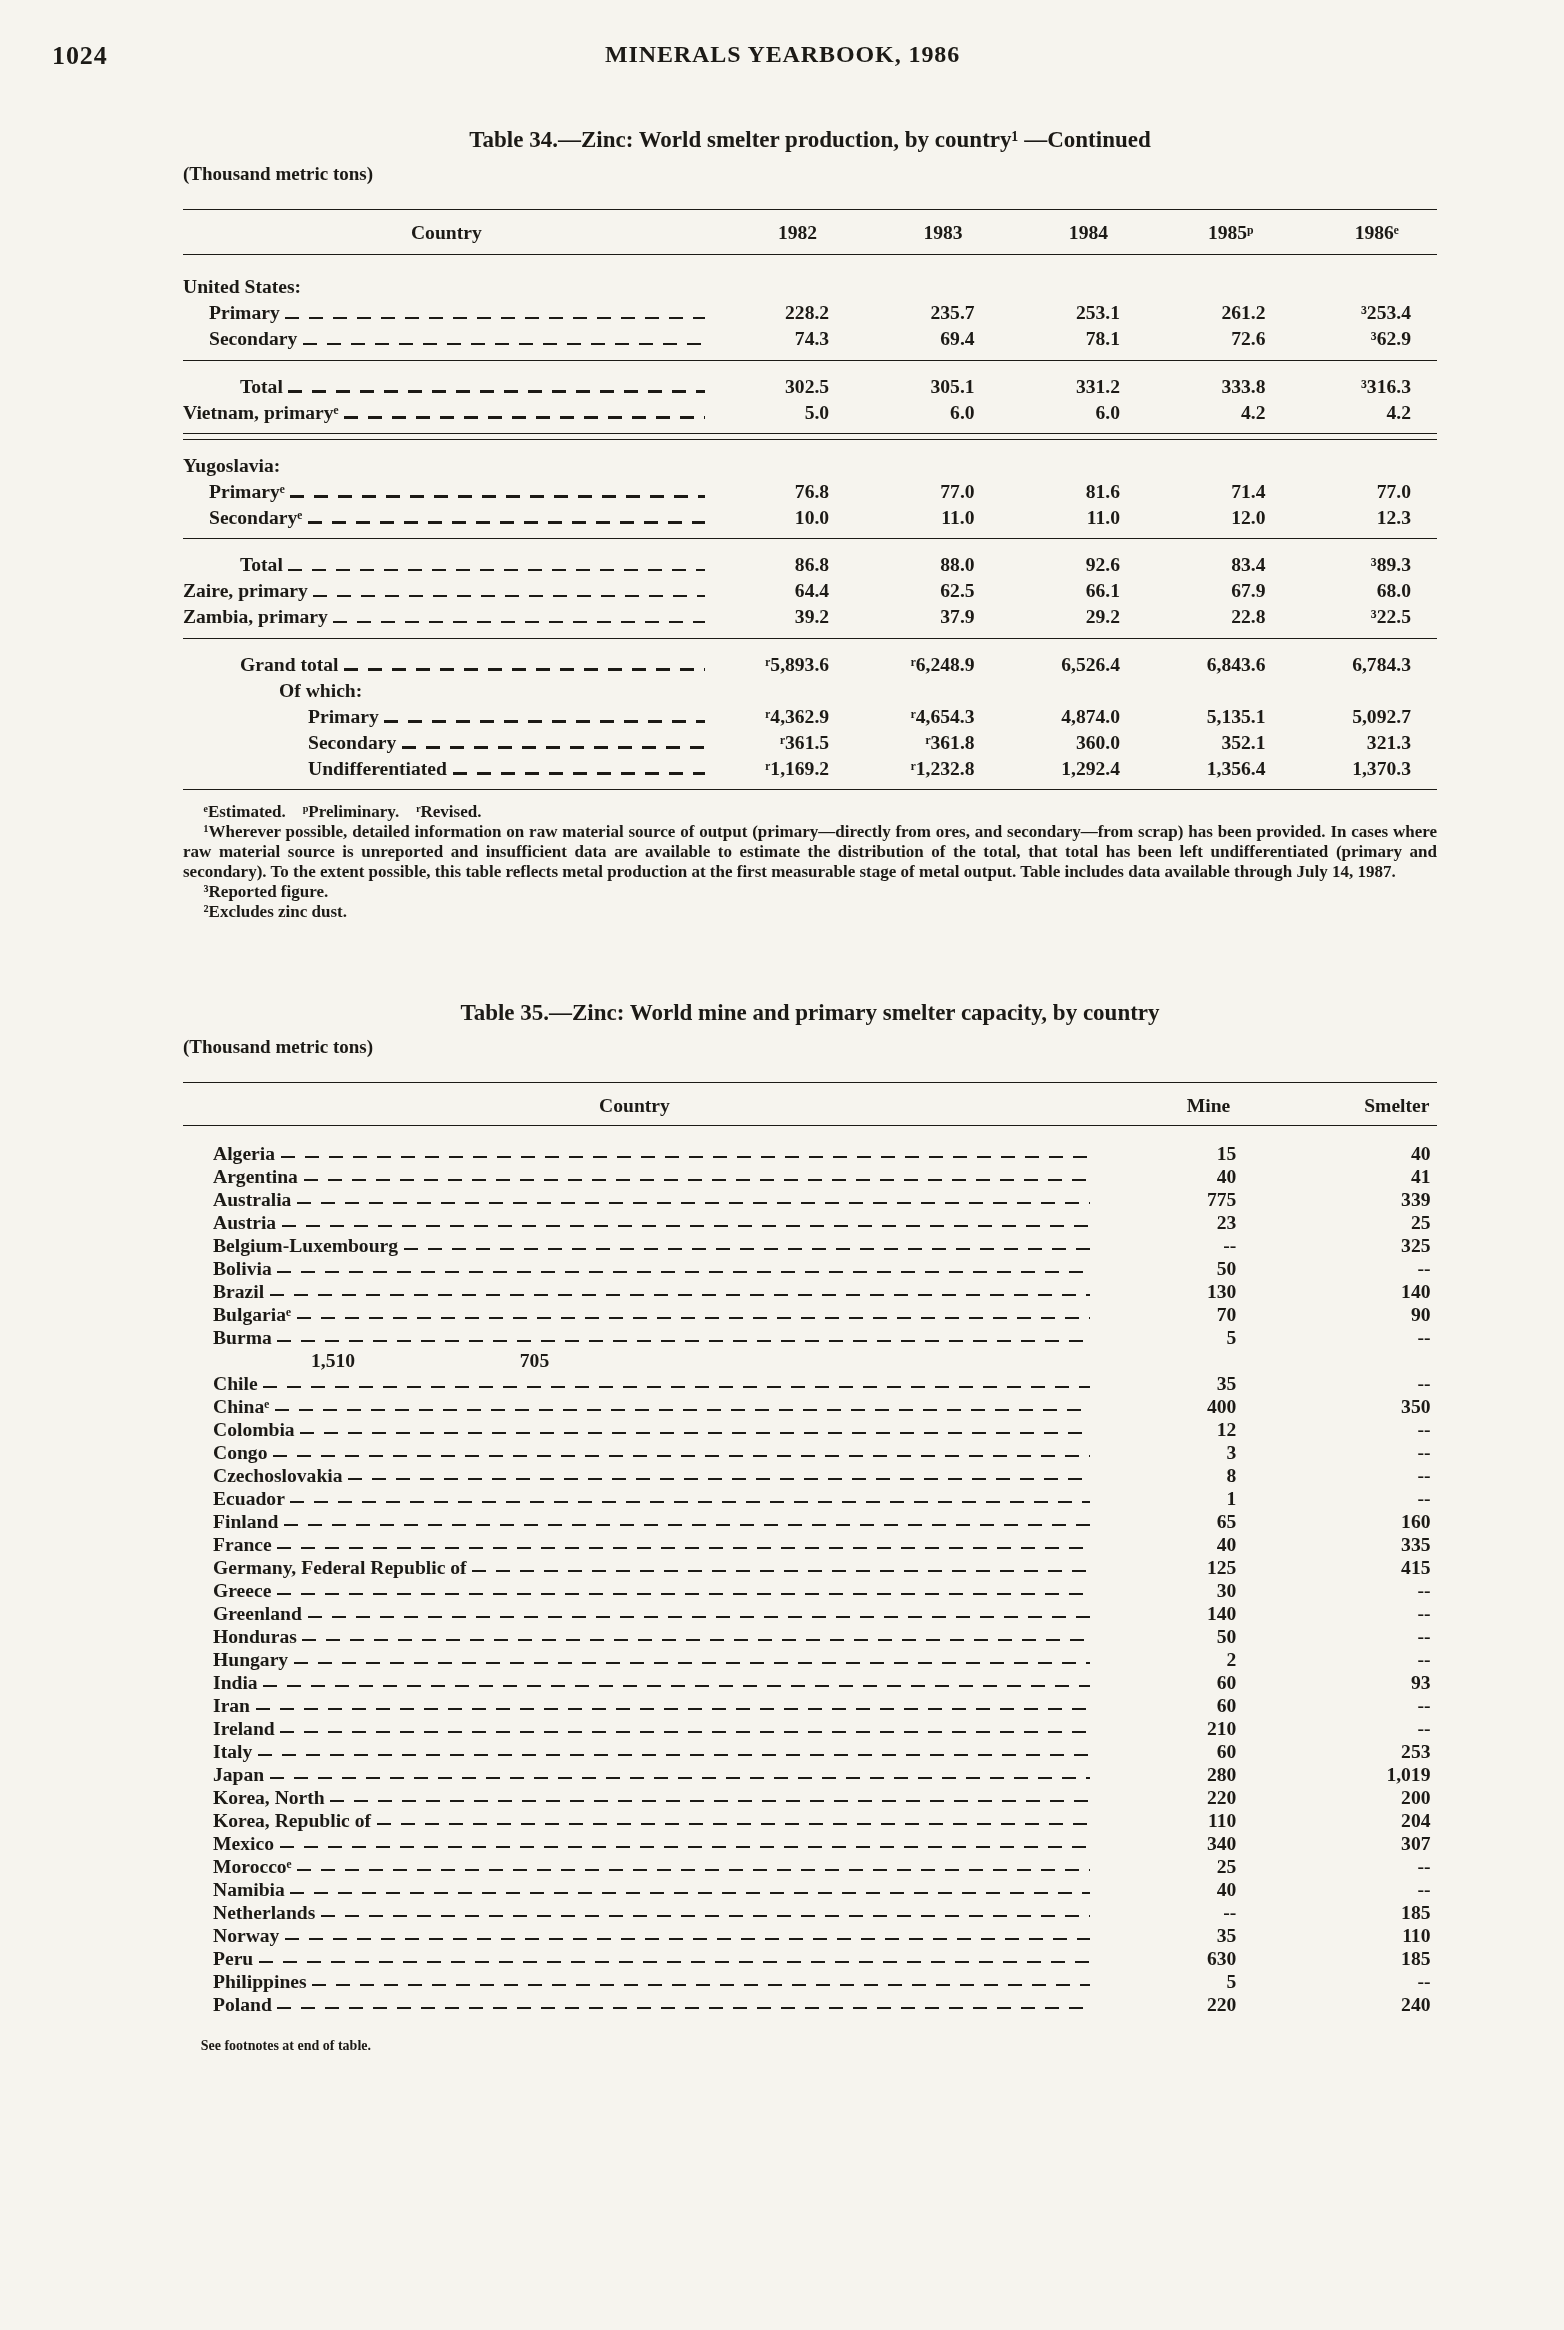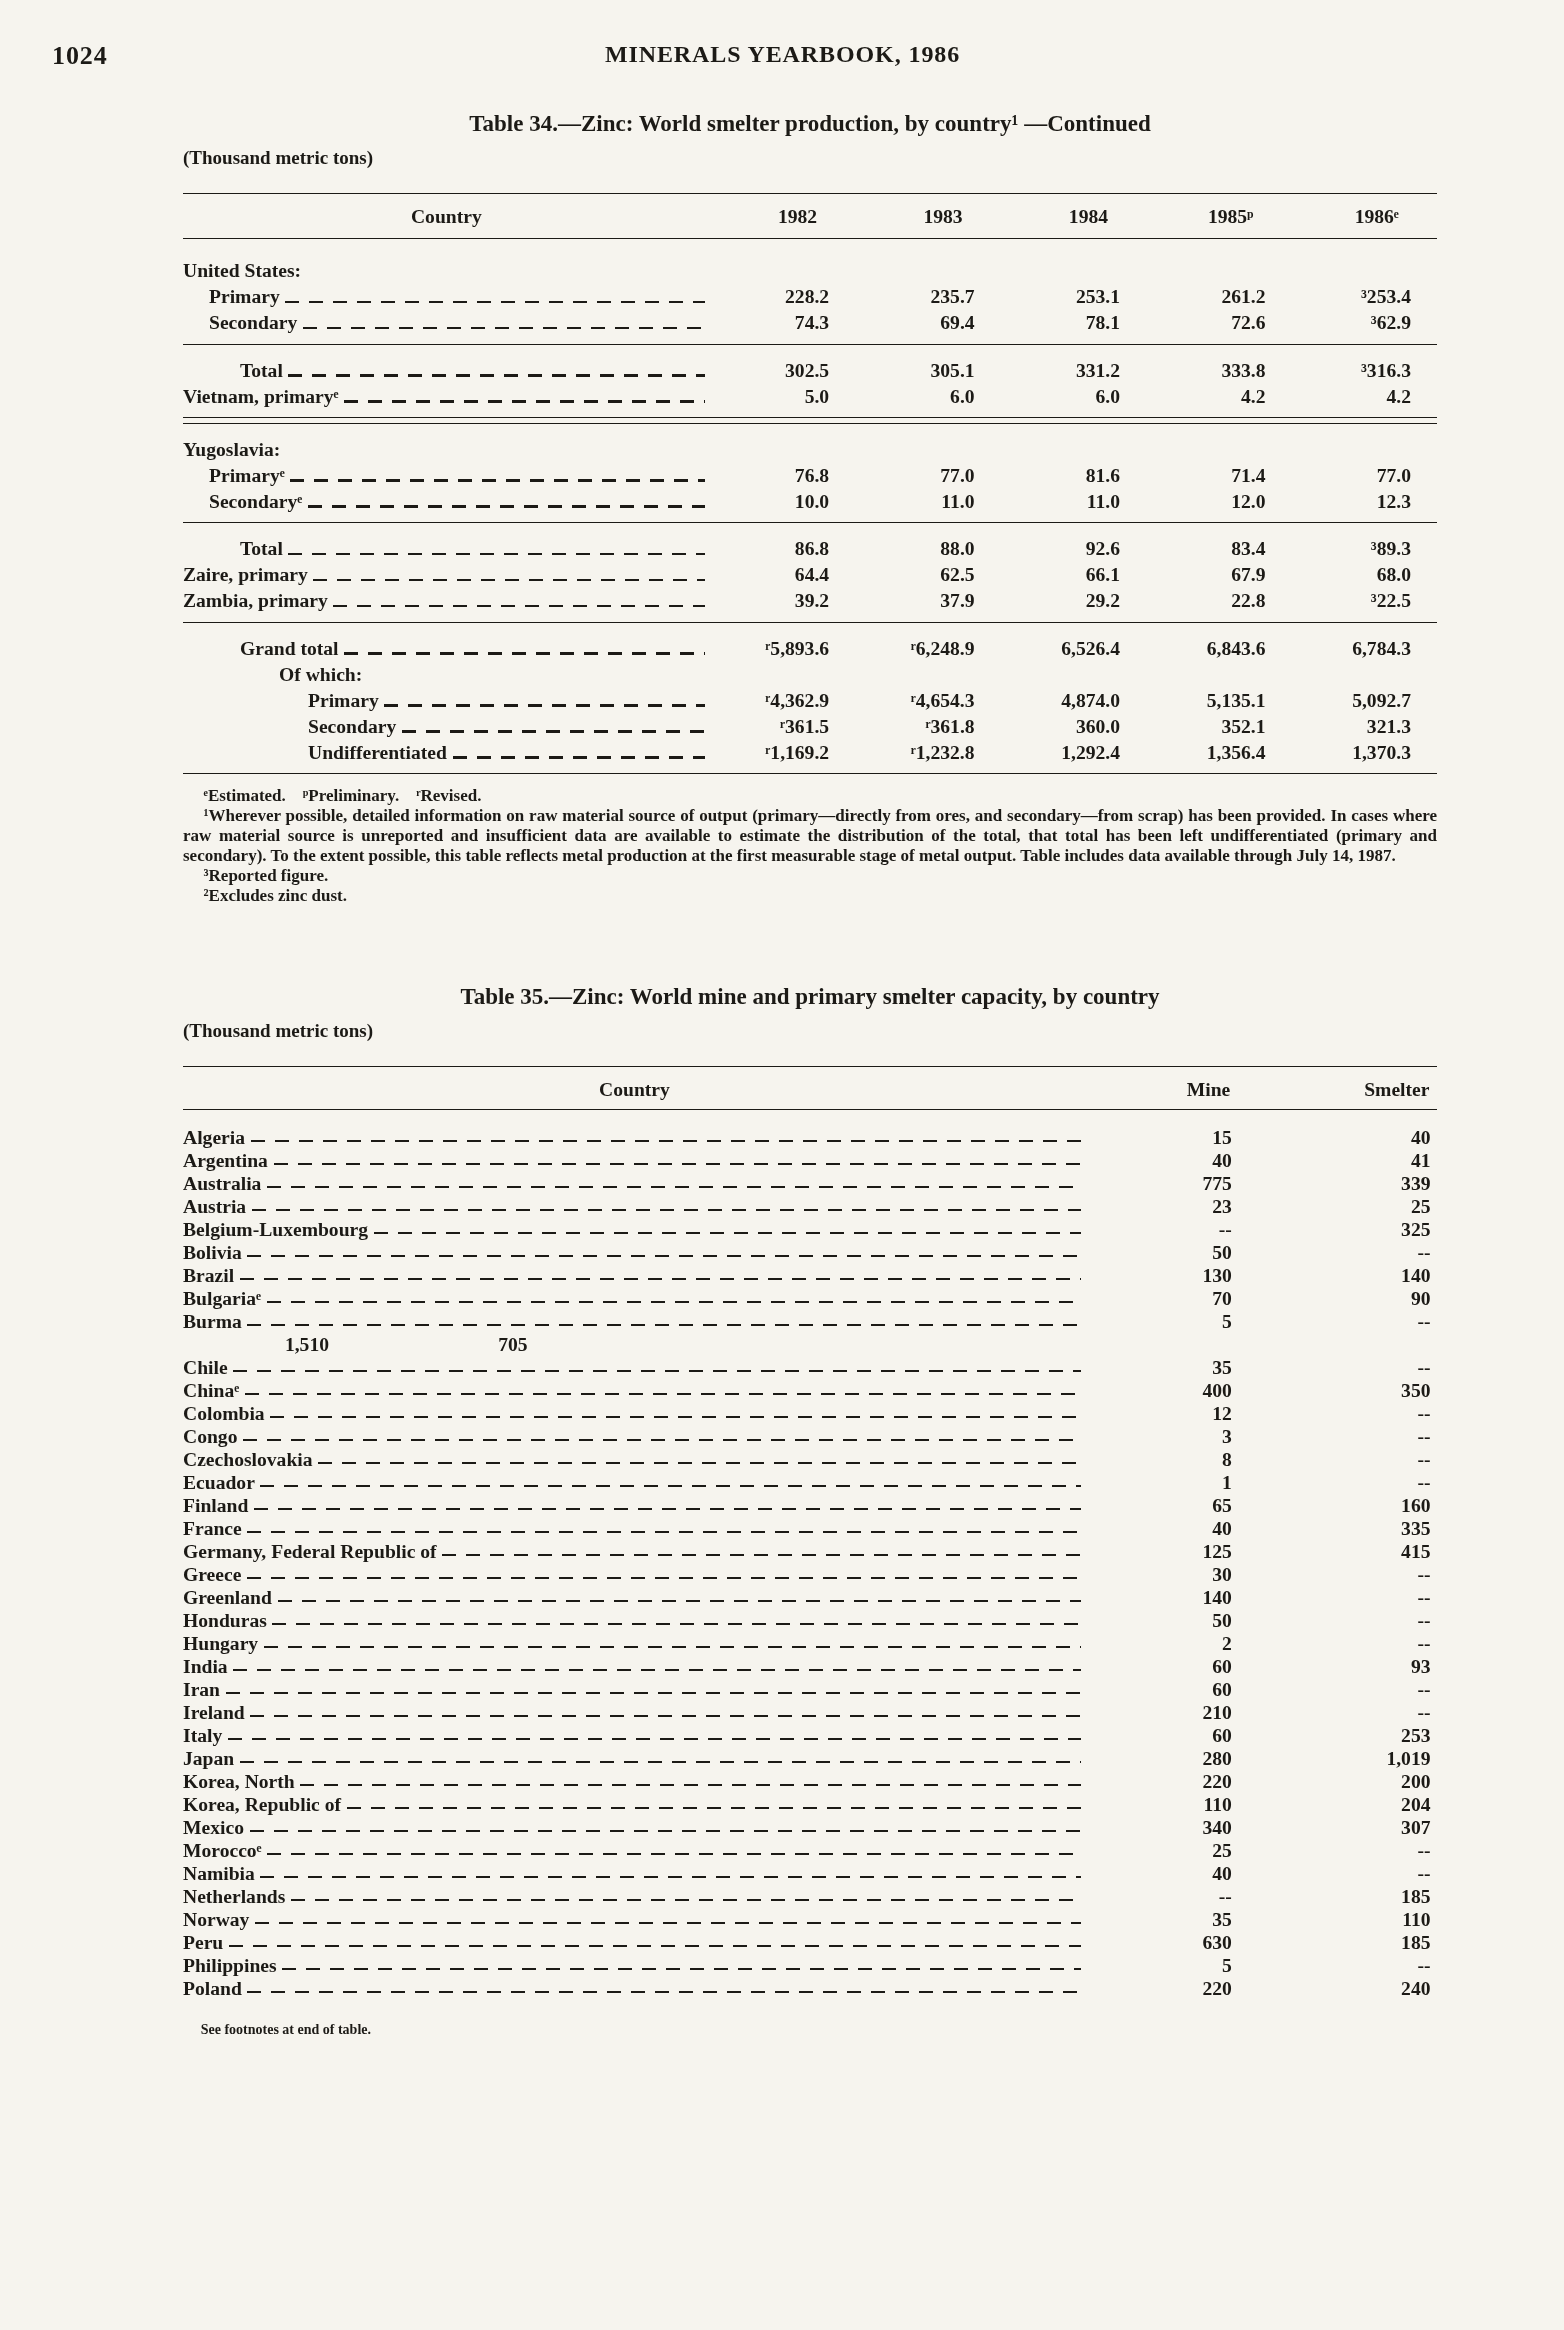--- a/index.html
+++ b/index.html
@@ -9,21 +9,21 @@
     background:#f6f4ee;
     color:#1c1a16;
     font-family:"Liberation Serif","DejaVu Serif",serif;
     font-weight:bold;
     position:relative;
     overflow:hidden;
   }
   .page { width:1565px; height:2547px; padding-top:41px; }
 
   
-  .page-header { position:relative; height:33px; margin-bottom:37px; }
+  .page-header { position:relative; height:33px; margin-bottom:53px; }
   .page-number { position:absolute; left:52px; top:0; font-size:26px; letter-spacing:0.9px; }
   .book-title { text-align:center; font-size:24px; letter-spacing:0.9px; }
 
   .content { width:1254px; margin-left:183px; }
 
   .tbl-title { text-align:center; font-size:23px; margin-bottom:10.3px; font-weight:bold; }
   .tbl-units { text-align:left; font-size:19px; margin-bottom:24px; }
 
   .rule { border-top:1.9px solid #1c1a16; }
   .double { height:6.5px; border-top:1.9px solid #1c1a16; border-bottom:1.9px solid #1c1a16; }
@@ -60,21 +60,21 @@
   .footnotes p.markers { white-space:pre-wrap; }
 
   
   .t35-section { margin-top:78px; }
   .t35-header { display:flex; padding:11.2px 0 8.4px 0; font-size:19.6px; }
   .t35-header .h35-country { flex:0 0 72%; text-align:center; }
   .t35-header .h35-mine { flex:0 0 13%; text-align:right; padding-right:18.6px; }
   .t35-header .h35-smelter { flex:0 0 15%; text-align:right; padding-right:7.5px; }
 
   .t35-rows { padding-top:16px; font-size:19.6px; }
-  .t35-row { display:flex; align-items:flex-end; min-height:23px; line-height:23px; }
+  .t35-row { display:flex; align-items:flex-end; min-height:23px; line-height:23px;margin-left:30px; }
   .t35-row .c35 { flex:0 0 72%; display:flex; align-items:flex-end; min-width:0; }
   .t35-row .lab { white-space:nowrap; }
   .t35-row .m35 { flex:0 0 13%; text-align:right; padding-right:17px; white-space:nowrap; }
   .t35-row .s35 { flex:0 0 15%; text-align:right; padding-right:6.5px; white-space:nowrap; }
 
   .t35-footer { margin-top:22.4px; padding-left:17.7px; font-size:14px; }
 </style>
 </head>
 <body>
 

